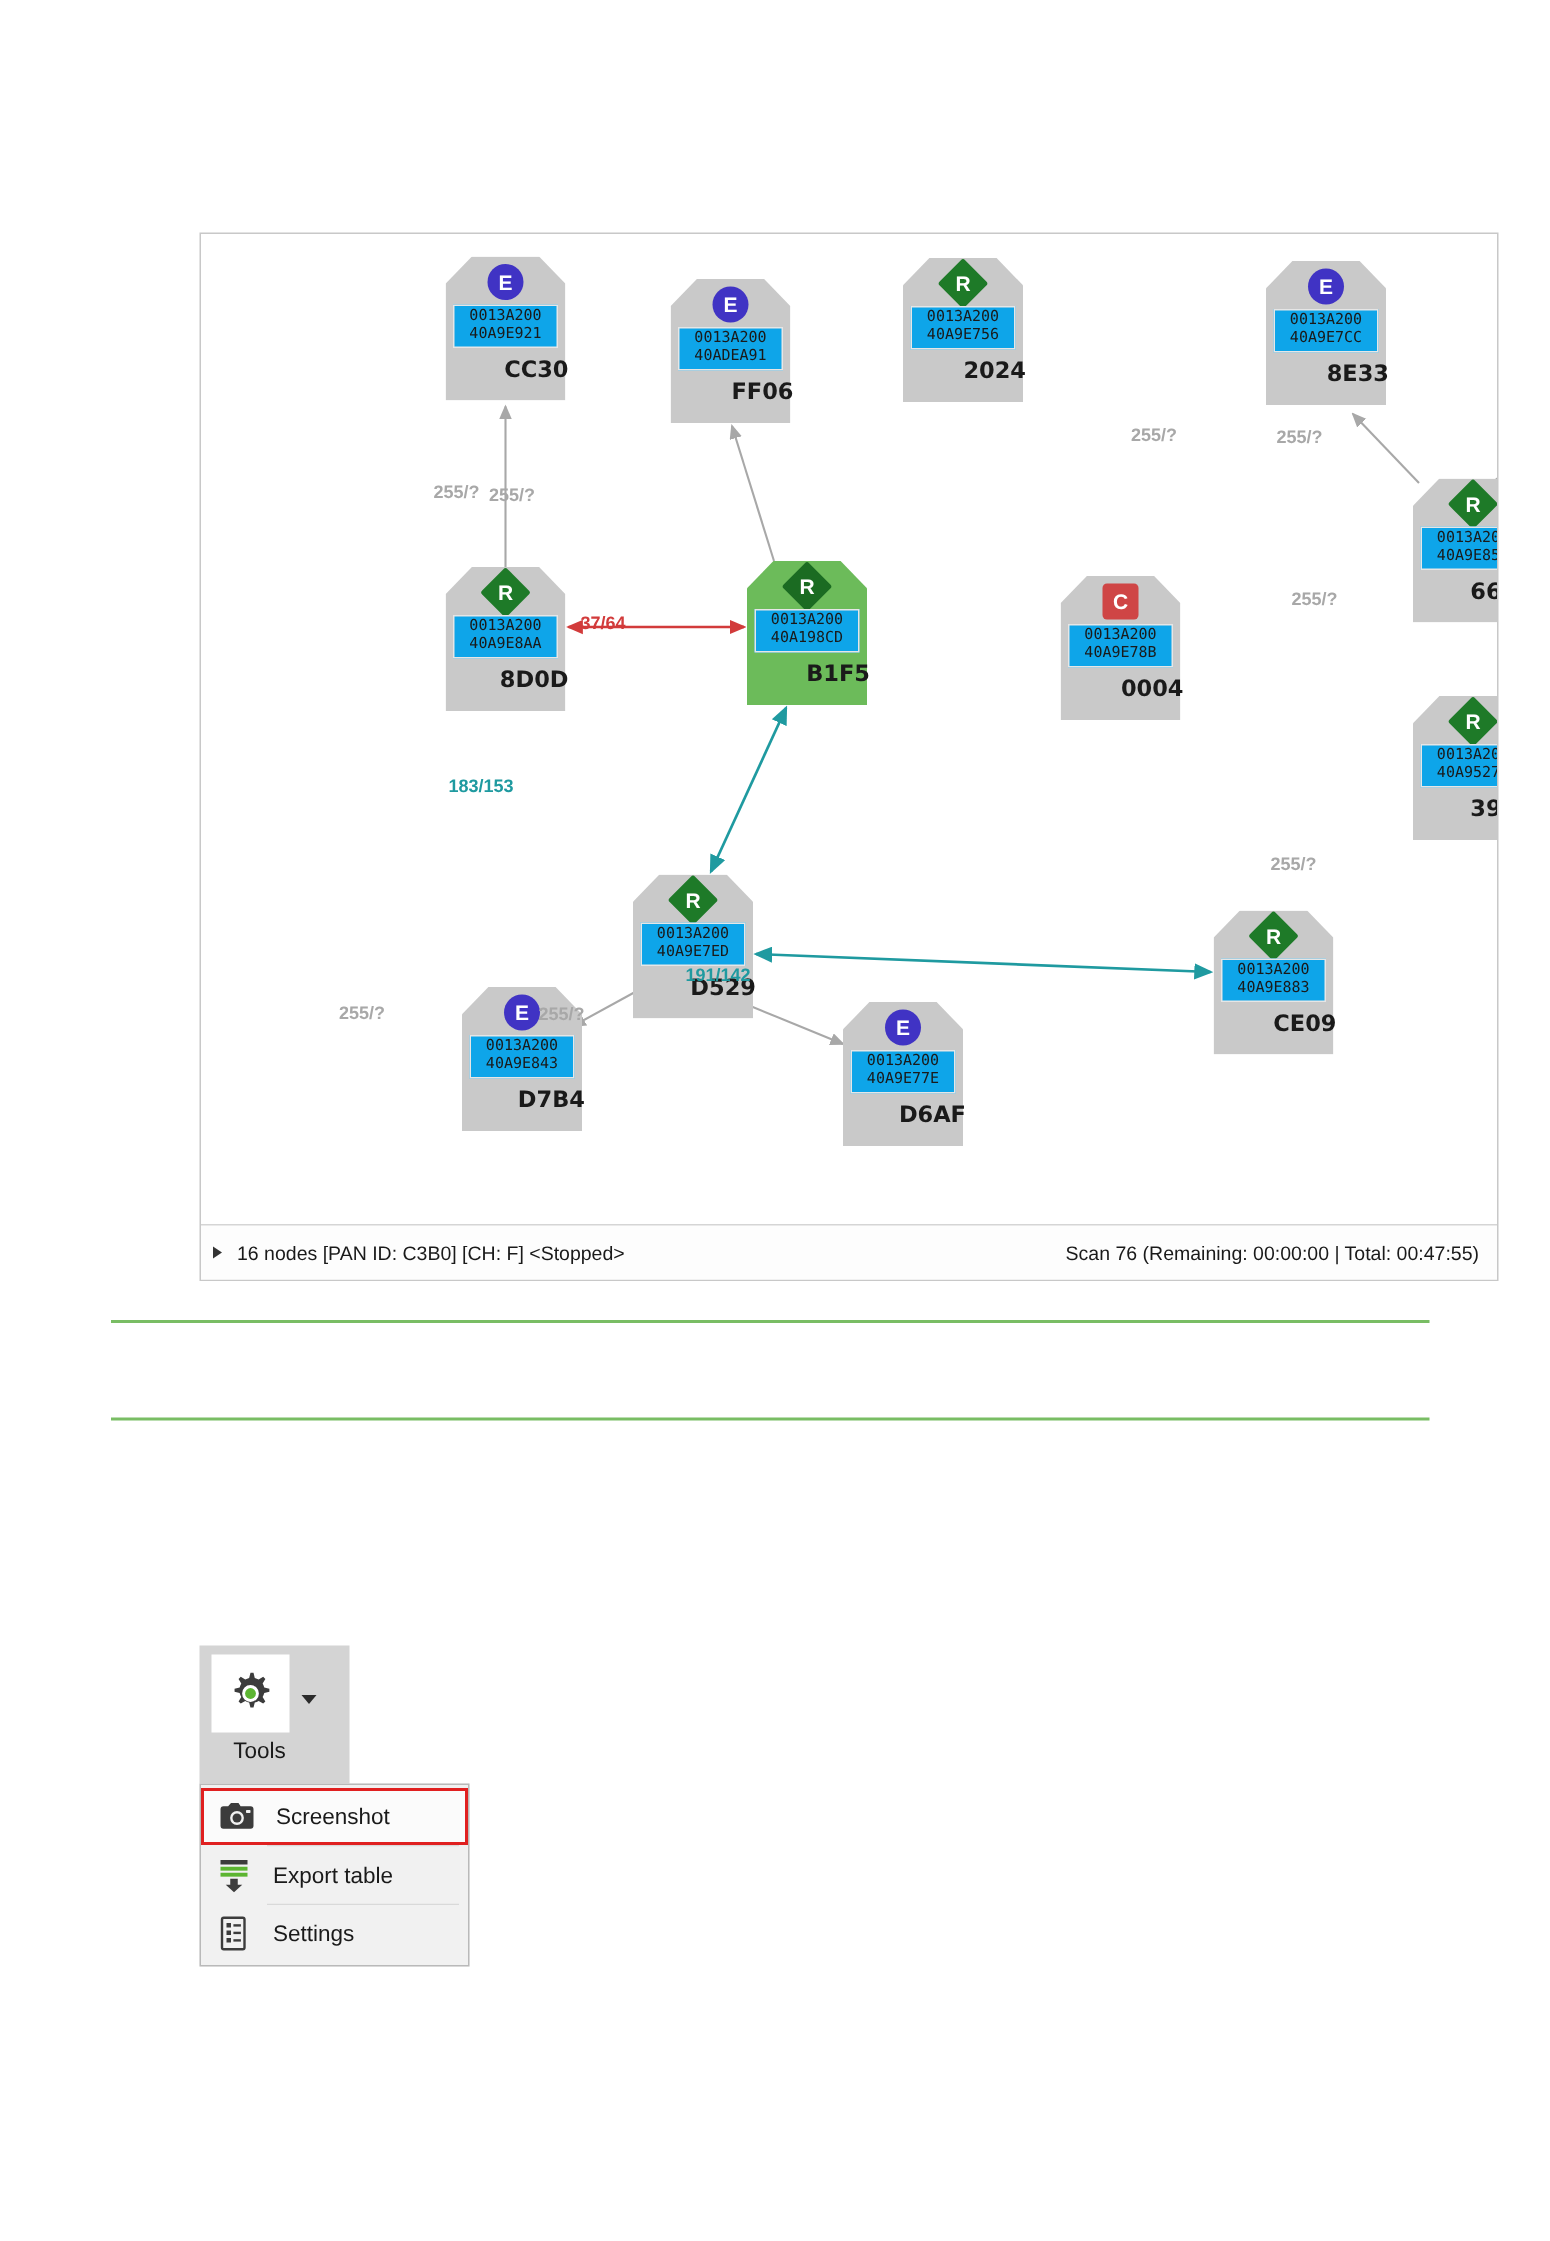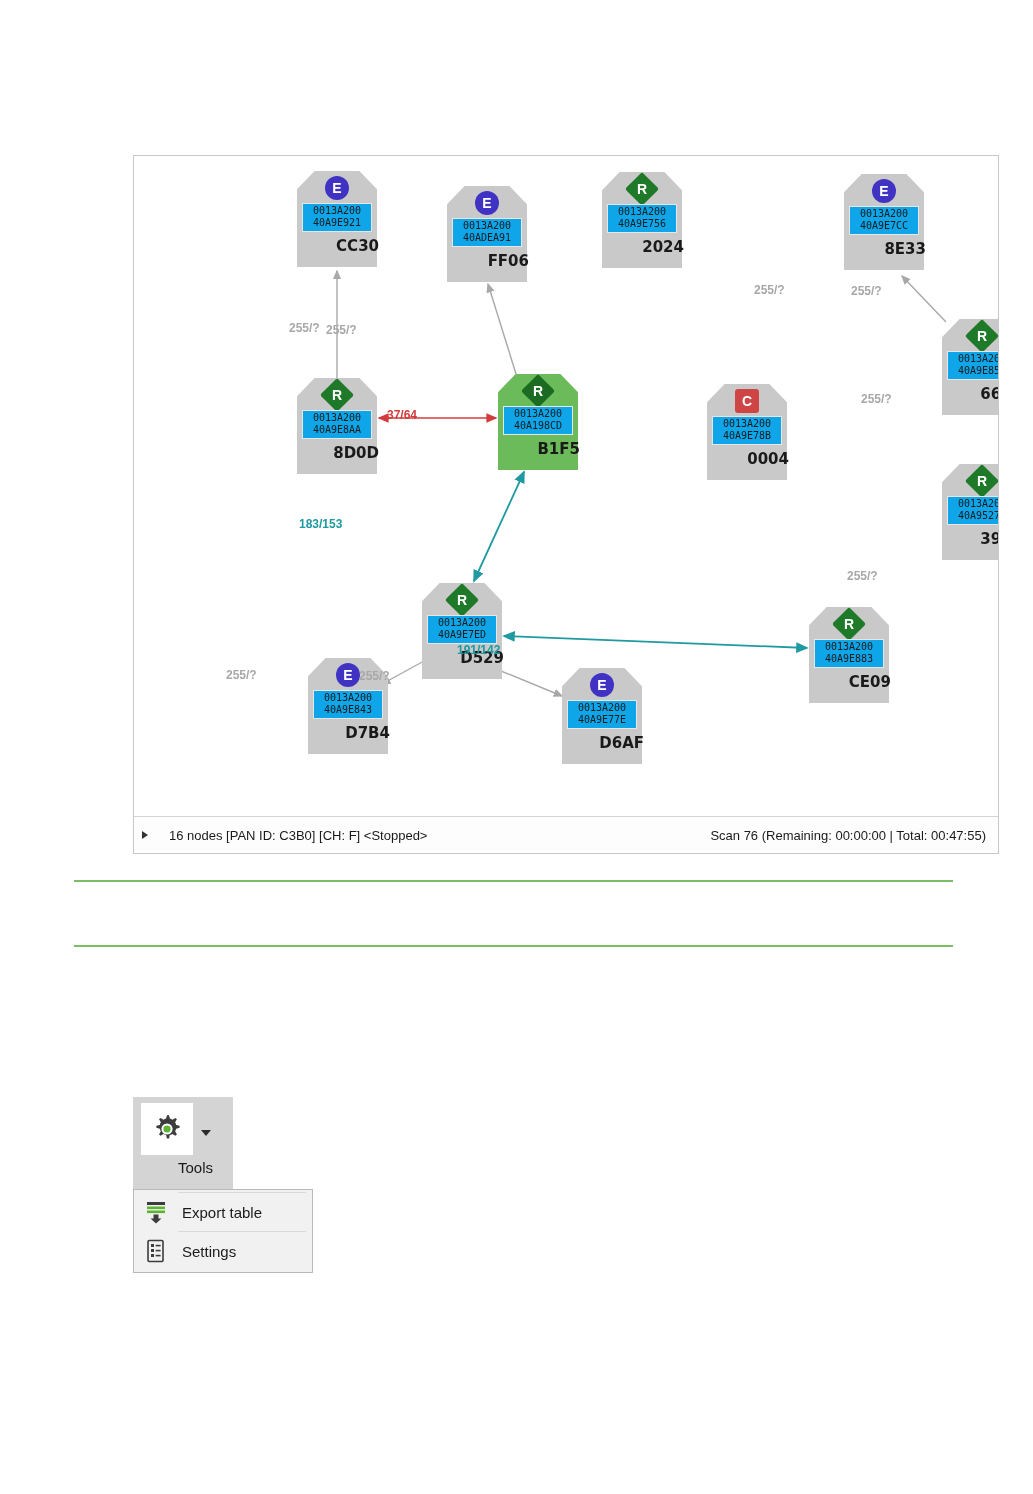--- a/index.html
+++ b/index.html
@@ -150,21 +150,21 @@
     border-top: 1px solid #d5d5d5;
     background: #fdfdfd;
     display: flex;
     align-items: center;
     box-sizing: border-box;
     padding: 0 12px 0 8px;
   }
   #status-left {
     display: flex;
     align-items: center;
-    gap: 21px;
+    gap: 10px;
     font-size: 13px;
     color: #1a1a1a;
     font-family: "Liberation Sans", sans-serif;
   }
   .status-caret {
     width: 0; height: 0;
     border-left: 6px solid #333;
     border-top: 4px solid transparent;
     border-bottom: 4px solid transparent;
   }
@@ -213,21 +213,21 @@
     width: 0; height: 0;
     border-left: 5px solid transparent;
     border-right: 5px solid transparent;
     border-top: 6px solid #2b2b2b;
   }
   #tools-label {
     position: absolute;
     left: 0;
     top: 62px;
     width: 80px;
-    text-align: right;
+    text-align: center;
     font-size: 15px;
     color: #1a1a1a;
     font-family: "Liberation Sans", sans-serif;
   }
 
   #tools-menu {
     position: absolute;
     left: 133px;
     top: 1189px;
     width: 180px;
@@ -498,20 +498,31 @@
     <svg width="34" height="34" viewBox="0 0 34 34" xmlns="http://www.w3.org/2000/svg">
       <path fill="#3c3c3c" d="M17 3.2l2.0 0 .85 3.4a10.8 10.8 0 0 1 2.6 1.08l3.0-1.8 1.45 1.45-1.8 3.0a10.8 10.8 0 0 1 1.08 2.6l3.4.85 0 2.05-3.4.85a10.8 10.8 0 0 1-1.08 2.6l1.8 3.0-1.45 1.45-3.0-1.8a10.8 10.8 0 0 1-2.6 1.08l-.85 3.4-2.05 0-.85-3.4a10.8 10.8 0 0 1-2.6-1.08l-3.0 1.8-1.45-1.45 1.8-3.0a10.8 10.8 0 0 1-1.08-2.6l-3.4-.85 0-2.05 3.4-.85a10.8 10.8 0 0 1 1.08-2.6l-1.8-3.0 1.45-1.45 3.0 1.8a10.8 10.8 0 0 1 2.6-1.08zM17 11.4a5.6 5.6 0 1 0 0 11.2 5.6 5.6 0 0 0 0-11.2z"></path>
       <circle cx="17" cy="17" r="3.6" fill="#5cb531"></circle>
     </svg>
   </div>
   <div id="tools-caret"></div>
   <div id="tools-label">Tools</div>
 </div>
 
 <div id="tools-menu">
+    <div class="menu-item highlighted">
+      <span class="menu-icon">
+        <svg width="24" height="20" viewBox="0 0 24 20" xmlns="http://www.w3.org/2000/svg">
+          <path fill="#3c3c3c" d="M8 1h5l1.4 2.2H21a2 2 0 0 1 2 2v11a2 2 0 0 1-2 2H3a2 2 0 0 1-2-2v-11a2 2 0 0 1 2-2h3.1z"></path>
+          <circle cx="12" cy="11" r="4.6" fill="#f1f1f1"></circle>
+          <circle cx="12" cy="11" r="3" fill="#3c3c3c"></circle>
+          <rect x="18" y="5.6" width="3" height="2" rx=".5" fill="#f1f1f1"></rect>
+        </svg>
+      </span>
+      <span class="menu-text">Screenshot</span>
+    </div>
     <div class="menu-sep"></div>
     <div class="menu-item">
       <span class="menu-icon">
         <svg width="24" height="24" viewBox="0 0 24 24" xmlns="http://www.w3.org/2000/svg">
           <rect x="3" y="2" width="18" height="3" fill="#3c3c3c"></rect>
           <rect x="3" y="6.5" width="18" height="2.6" fill="#5cb531"></rect>
           <rect x="3" y="10.5" width="18" height="2.6" fill="#5cb531"></rect>
           <path fill="#3c3c3c" d="M9.5 14.5h5v4h3L12 23.5 6.5 18.5h3z"></path>
         </svg>
       </span>

